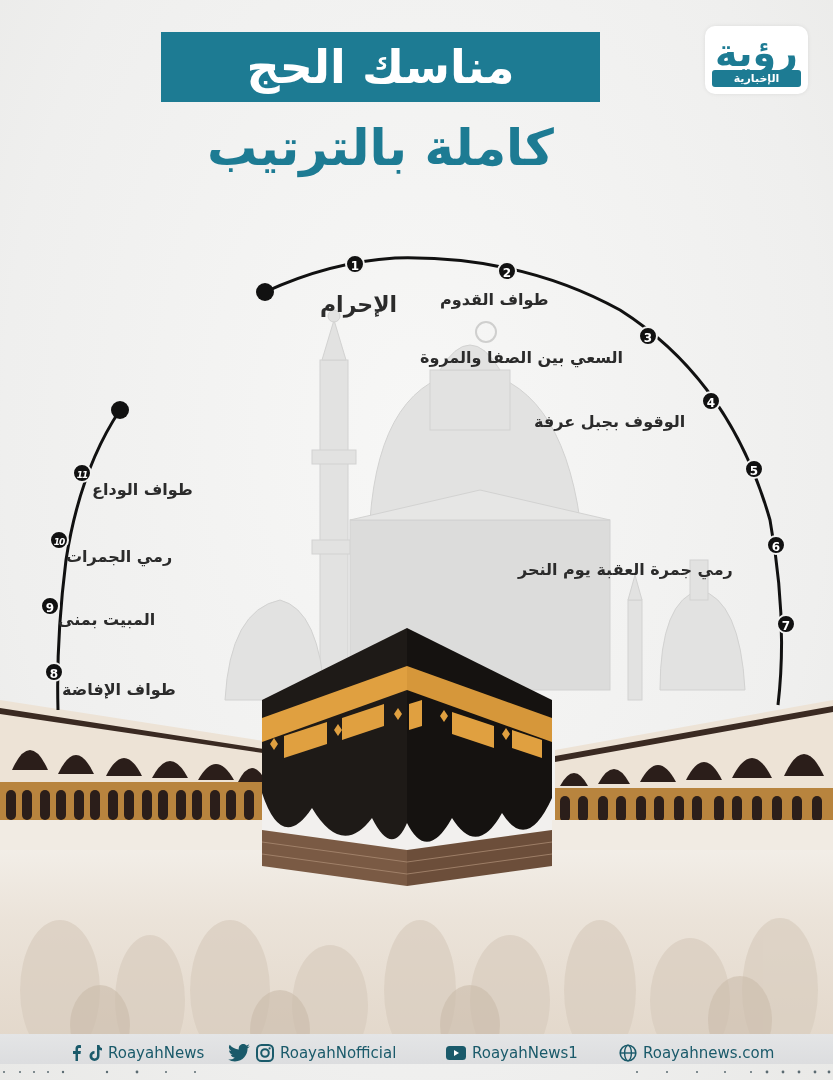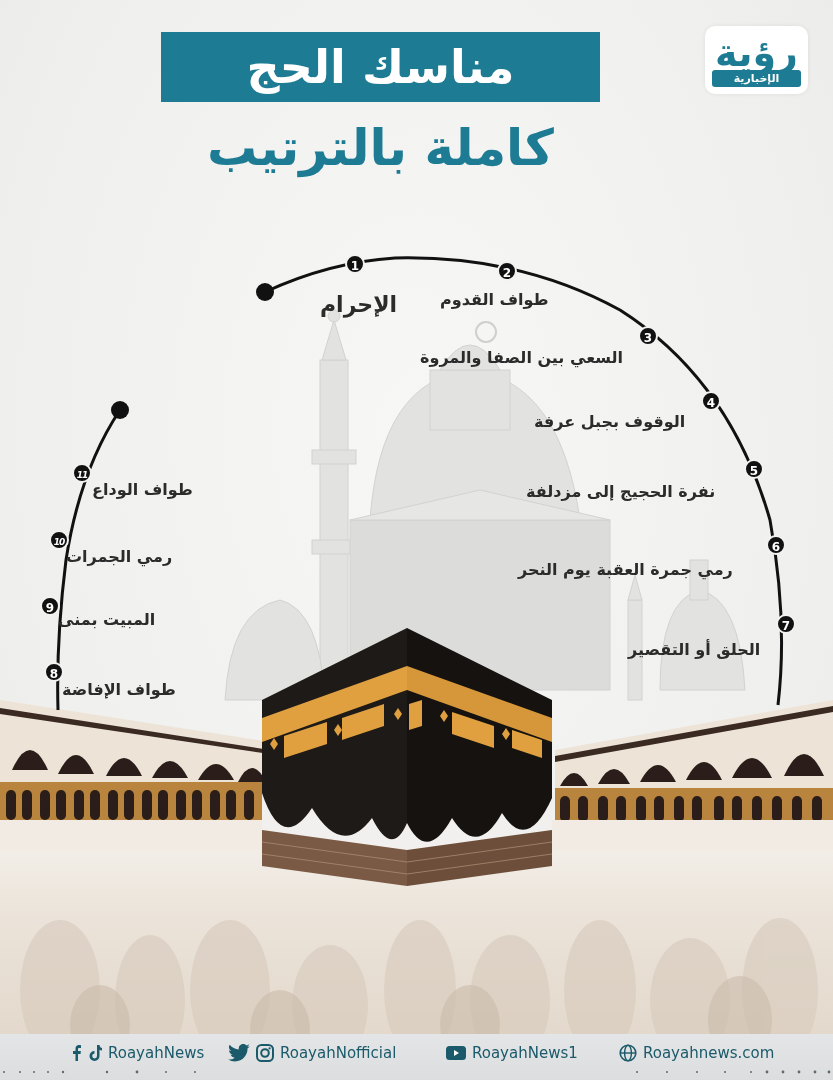--- a/index.html
+++ b/index.html
@@ -43,21 +43,21 @@
   .colonnade { position: absolute; left: 0; top: 690px; width: 833px; height: 160px; }
 
   
   .kaaba { position: absolute; left: 262px; top: 618px; width: 290px; height: 268px; }
 
   
   .crowd { position: absolute; left: 0; top: 840px; width: 833px; height: 200px;
     background: linear-gradient(180deg, #f3efe9 0%, #ebe3d9 40%, #e3d8cb 100%); }
 
   
-  .footer { position: absolute; left: 0; top: 1034px; width: 833px; height: 47px;
+  .footer { position: absolute; left: 0; top: 1034px; width: 833px; height: 30px;
     background: linear-gradient(180deg, #e4e5e6, #dcdddf); display: flex; align-items: center; }
   .social { position: absolute; top: 10px; display: flex; align-items: center; gap: 6px;
     color: #1a5a6a; font-family: "DejaVu Sans", sans-serif; font-size: 15px; }
   .social .ico { display: inline-flex; align-items: center; justify-content: center; }
   .dots { position: absolute; height: 4px; }
 </style>
 </head>
 <body>
 
 <div class="canvas">
@@ -237,23 +237,21 @@
   <div class="badge" style="left:776px;top:614px;">7</div>
   <div class="badge" style="left:44px;top:662px;">8</div>
   <div class="badge" style="left:40px;top:596px;">9</div>
   <div class="badge small" style="left:49px;top:530px;text-align:center;">10</div>
   <div class="badge small" style="left:72px;top:463px;">11</div>
 
   <div class="step-label big" style="left:320px;top:282px;">الإحرام</div>
   <div class="step-label" style="left:440px;top:288px;">طواف القدوم</div>
   <div class="step-label" style="left:420px;top:346px;">السعي بين الصفا والمروة</div>
   <div class="step-label" style="left:534px;top:410px;">الوقوف بجبل عرفة</div>
-  <div class="step-label" style="left:526px;top:480px;">نفرة الحجيج إلى مزدلفة</div>
   <div class="step-label" style="left:518px;top:558px;">رمي جمرة العقبة يوم النحر</div>
-  <div class="step-label" style="left:628px;top:638px;">الحلق أو التقصير</div>
   <div class="step-label" style="left:62px;top:678px;">طواف الإفاضة</div>
   <div class="step-label" style="left:58px;top:608px;">المبيت بمنى</div>
   <div class="step-label" style="left:66px;top:545px;">رمي الجمرات</div>
   <div class="step-label" style="left:92px;top:478px;">طواف الوداع</div>
 
   <div class="footer">
     <div class="social" style="left:72px;">
       <span class="ico">
         <svg width="10" height="16" viewBox="0 0 10 16">
             <path d="M6 16V9h2.5l.4-3H6V4.3c0-.8.3-1.3 1.4-1.3H9V.3C8.6.2 7.8.1 6.9.1 4.9.1 3.5 1.3 3.5 3.6V6H1v3h2.5v7z" fill="#1a5a6a"></path>

